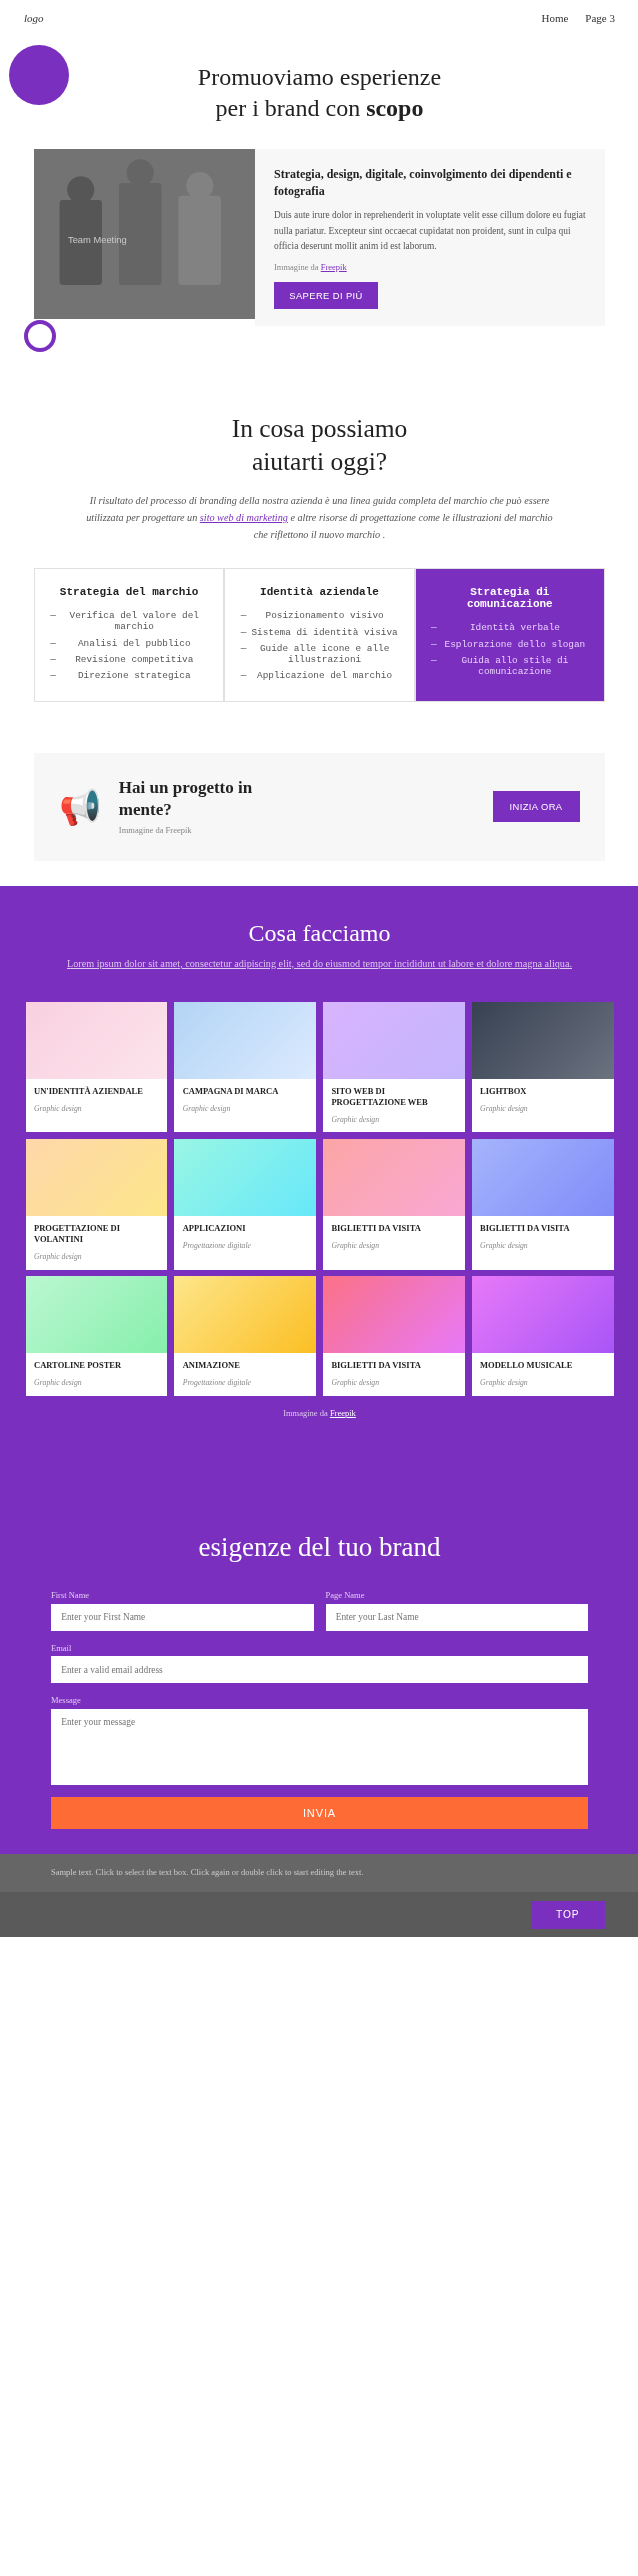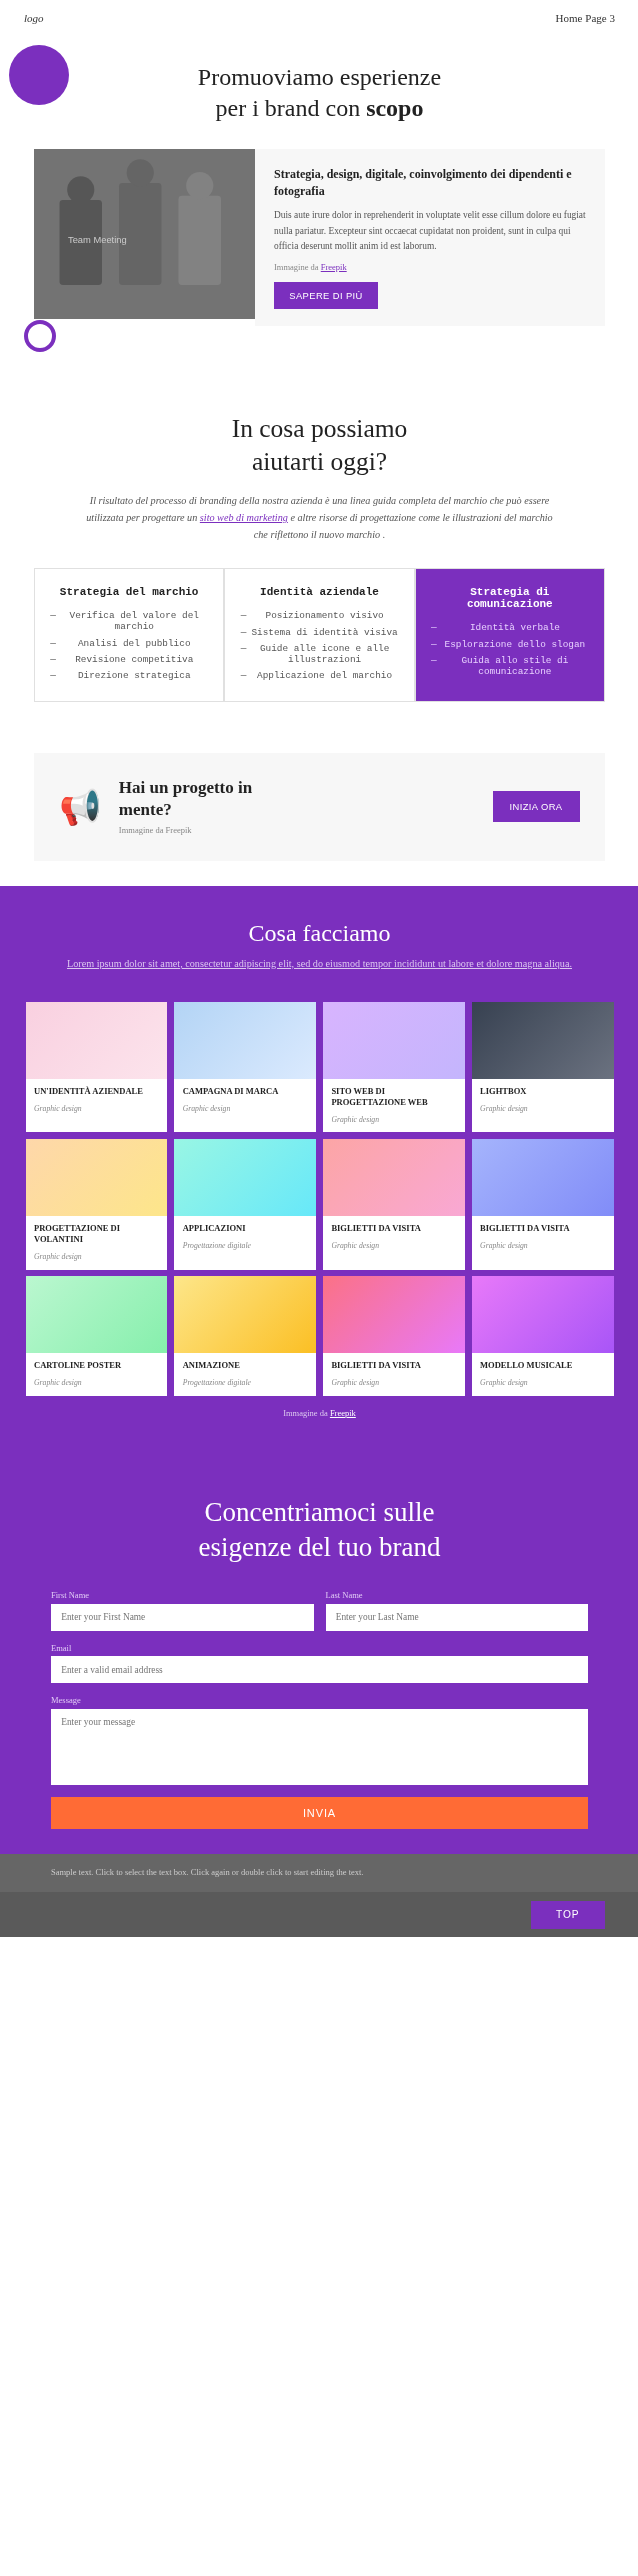--- a/index.html
+++ b/index.html
@@ -3,21 +3,21 @@
   <meta charset="utf-8">
   <style>
     * { margin: 0; padding: 0; box-sizing: border-box; }
     body { font-family: 'Georgia', serif; width: 639px; background: #fff; overflow-x: hidden; }
 
     
     nav {
       display: flex; justify-content: space-between; align-items: center;
       padding: 12px 24px; background: #fff;
     }
-    .nav-links { display: flex; gap: 3px; }
+    .nav-links { display: flex; gap: 17px; }
     .nav-links a { font-size: 11px; color: #333; text-decoration: none; }
 
     
     .hero {
       position: relative; padding: 25.5px 34px 43px; background: #fff;
       display: flex; flex-direction: column; align-items: center;
     }
     .hero-title {
       text-align: center; font-size: 24px; color: #222; font-weight: 400;
       margin-bottom: 25.5px; line-height: 1.3;
@@ -355,30 +355,30 @@
       </div>
     </div>
     </div>
   <div class="portfolio-freepik">
     <span>Immagine da </span><a href="#">Freepik</a>
   </div>
 </section>
 
 <section class="contact">
   <h2>
-    <span>Concentriamoci sulle</span><br>
+    <br>
     <span>esigenze del tuo brand</span>
   </h2>
   <div class="form-row">
     <div class="form-group">
       <label>First Name</label>
       <input type="text" placeholder="Enter your First Name" style="">
     </div>
     <div class="form-group">
-      <label>Last Name</label>
+      <label>Page Name</label>
       <input type="text" placeholder="Enter your Last Name" style="">
     </div>
   </div>
   <div class="form-group" style="margin-bottom:12px;">
     <label>Email</label>
     <input type="email" placeholder="Enter a valid email address" style="">
   </div>
   <div class="form-group">
     <label>Message</label>
     <textarea placeholder="Enter your message" style=""></textarea>

